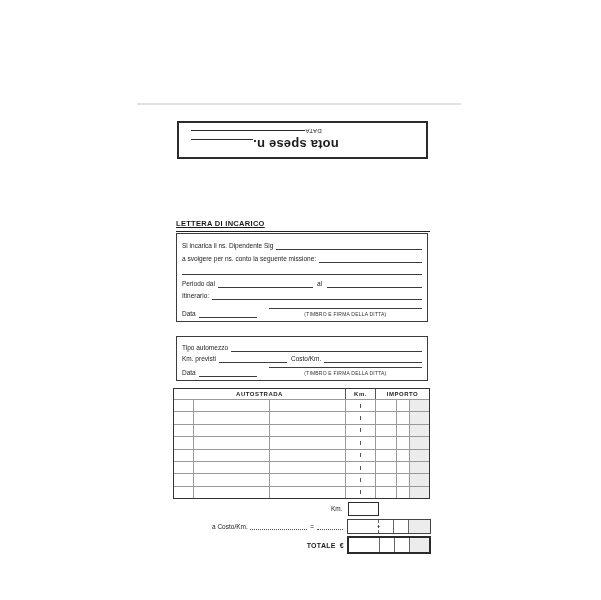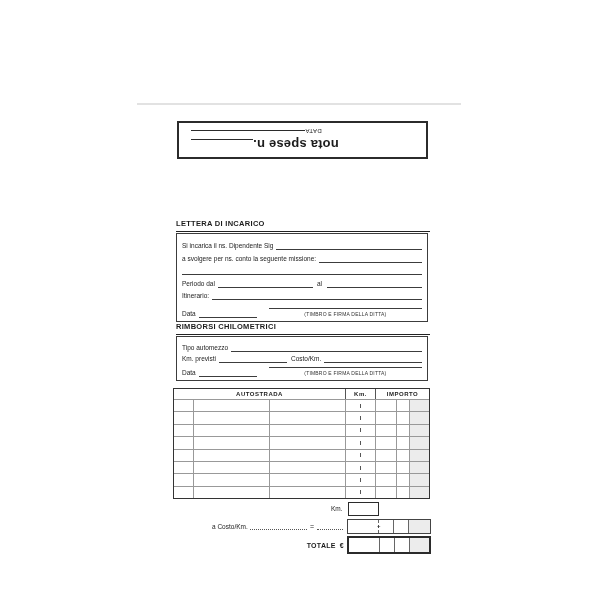--- a/index.html
+++ b/index.html
@@ -17,21 +17,21 @@
               padding:0 12px;box-sizing:border-box;}
   .stub-row{display:flex;justify-content:flex-end;align-items:flex-end;}
   .stub-row.big{font-size:13px;font-weight:bold;letter-spacing:.2px;}
   .stub-row.small{font-size:6px;margin-top:3px;letter-spacing:.4px;}
   .s-line{border-bottom:1px solid #2b2b2b;margin-bottom:2px;}
   .s-line.w62{width:62px;}
   .s-line.w114{width:114px;}
 
   
   .sec-head{position:absolute;left:176px;width:254px;border-bottom:1.5px solid #222;
-            padding-bottom:3px;font-size:7.5px;font-weight:bold;letter-spacing:.3px;}
+            padding-bottom:3px;font-size:7.5px;font-weight:bold;letter-spacing:.3px;text-decoration:underline;}
   .sec-head.h1{top:219px;}
   .sec-head.h2{top:322px;}
 
   
   .fbox{position:absolute;left:176px;width:252px;border:1.3px solid #3c3c3c;
         box-sizing:border-box;padding:5px 5px 3px 5px;display:flex;
         flex-direction:column;justify-content:space-between;}
   .fbox.b1{top:233px;height:89px;}
   .fbox.b2{top:336px;height:45px;}
   .frow{display:flex;align-items:flex-end;font-size:6.5px;height:11px;line-height:8px;}
@@ -133,21 +133,20 @@
       <span class="lbl">Data</span>
       <span class="fline fixed58"></span>
       <span class="gap12"></span>
       <div class="sig-col">
         <span class="sig-line"></span>
         <span class="sig-cap">(TIMBRO E FIRMA DELLA DITTA)</span>
       </div>
     </div>
   </div>
 
-  <div class="sec-head h2">RIMBORSI CHILOMETRICI</div>
 
   <div class="fbox b2">
     <div class="frow">
       <span class="lbl">Tipo automezzo</span>
       <span class="fline"></span>
     </div>
     <div class="frow">
       <span class="lbl">Km. previsti</span>
       <span class="fline fx68"></span>
       <span class="lbl">Costo/Km.</span>

